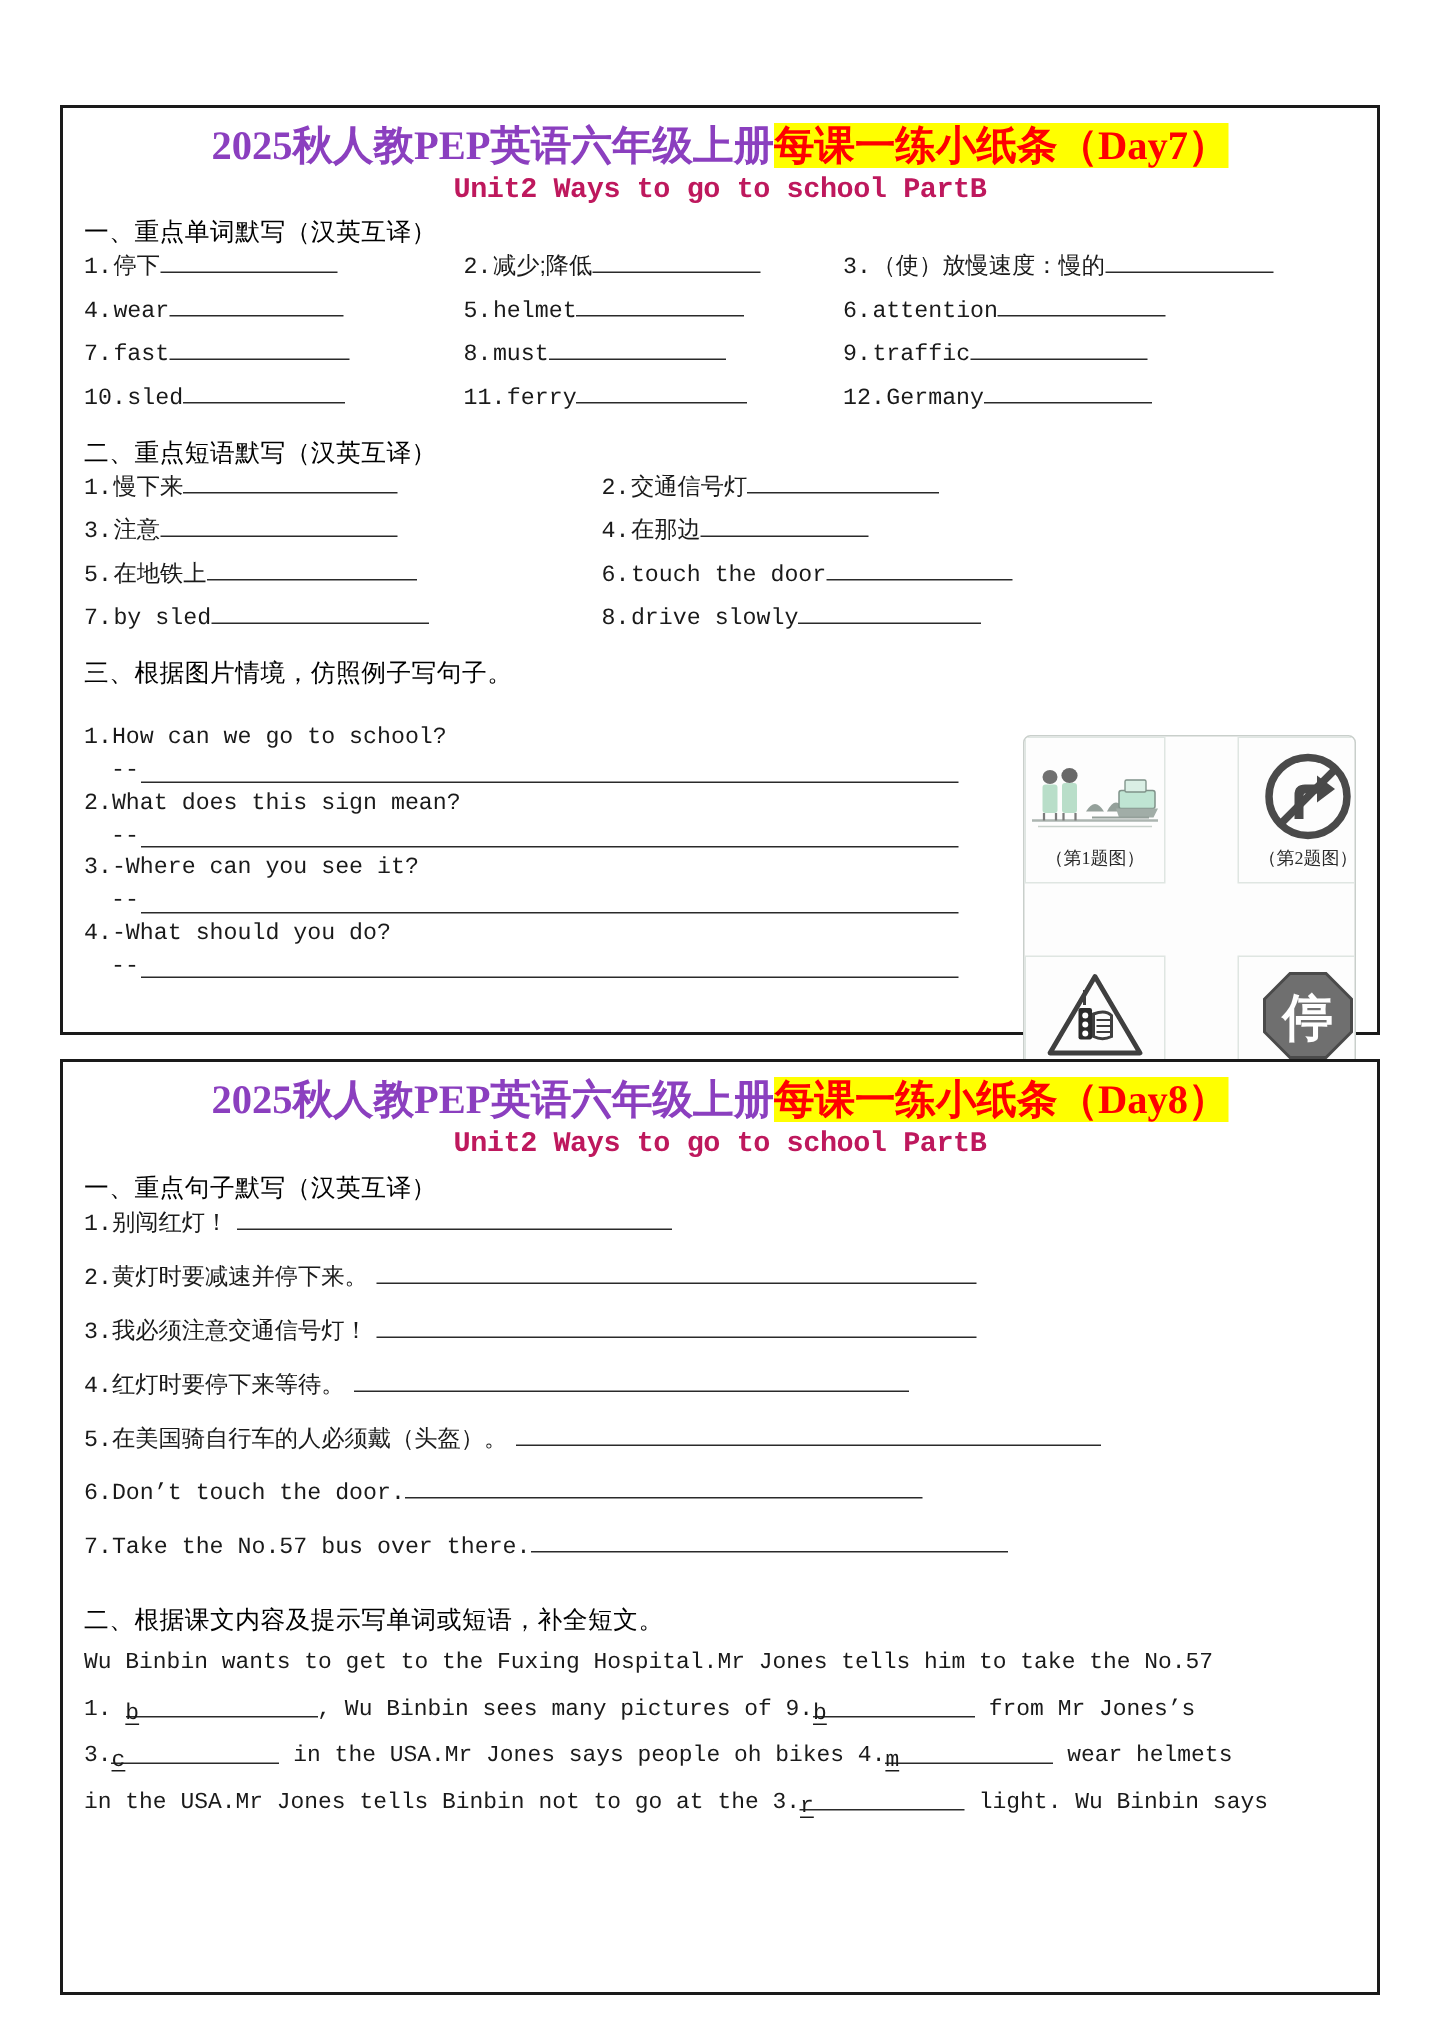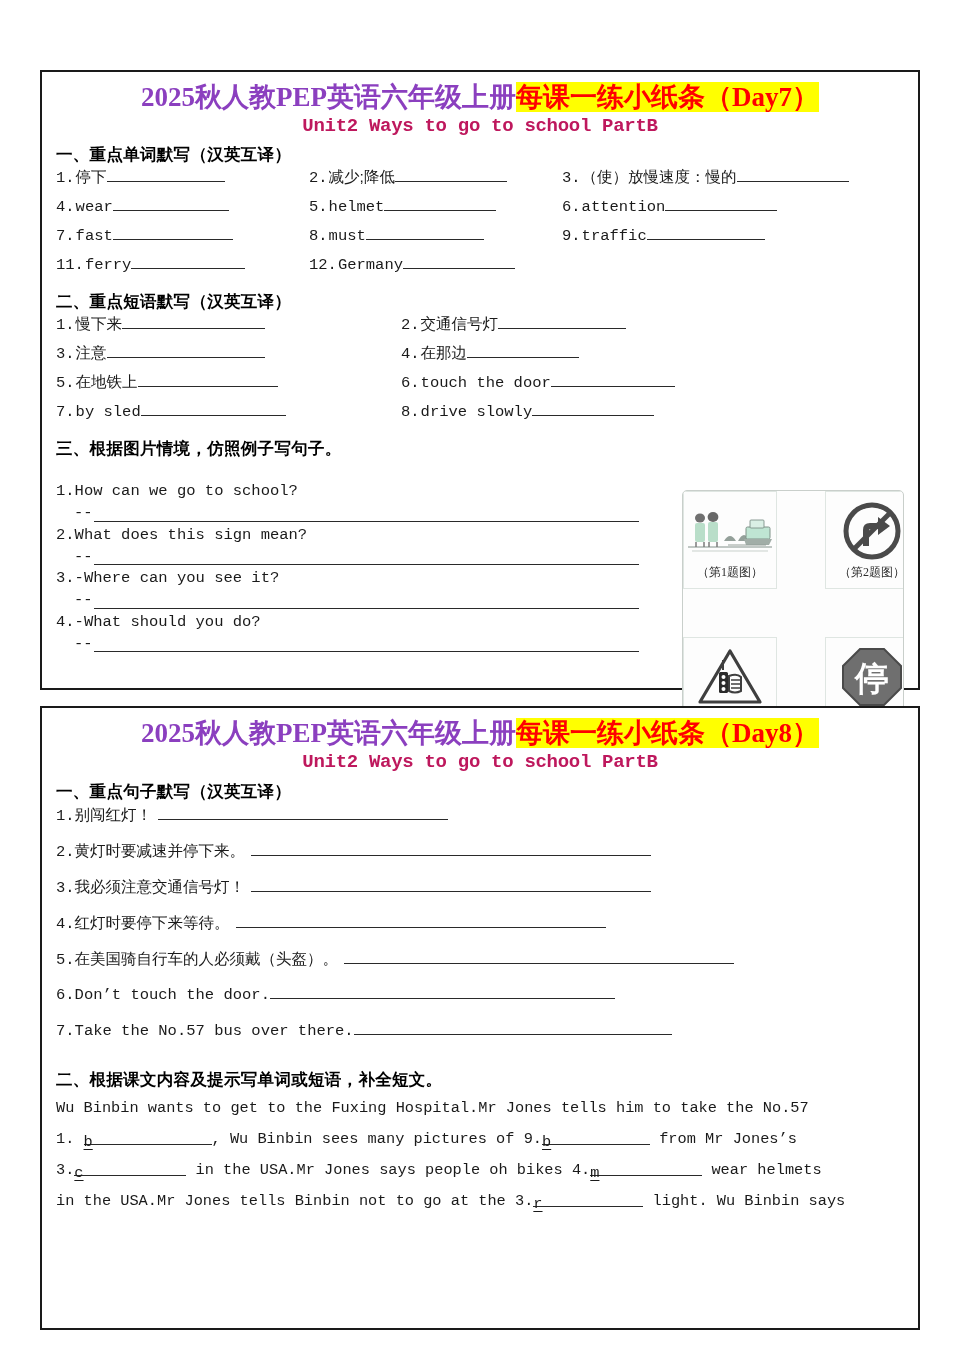--- a/index.html
+++ b/index.html
@@ -55,21 +55,21 @@
     color: #be185d;
     font-family: "Liberation Mono", monospace;
     font-weight: bold;
     font-size: 19px;
     margin-top: 3px;
     letter-spacing: -0.3px;
   }
 
   .sec-head {
     font-family: "Liberation Sans", sans-serif;
-    font-weight: bold;
+    font-weight: normal;
     font-size: 16.5px;
     color: #000;
     margin: 7px 0 2px 0;
     letter-spacing: 0.3px;
   }
 
   
   .wgrid {
     display: grid;
     column-gap: 0px;
@@ -246,20 +246,25 @@
         <span class="num">8.</span>
         <span class="txt">must</span>
         <span class="blank" style="width:118px"></span>
       </div>
       <div class="witem">
         <span class="num">9.</span>
         <span class="txt">traffic</span>
         <span class="blank" style="width:118px"></span>
       </div>
 
+      <div class="witem">
+        <span class="num">10.</span>
+        <span class="txt">sled</span>
+        <span class="blank" style="width:108px"></span>
+      </div>
       <div class="witem">
         <span class="num">11.</span>
         <span class="txt">ferry</span>
         <span class="blank" style="width:114px"></span>
       </div>
       <div class="witem">
         <span class="num">12.</span>
         <span class="txt">Germany</span>
         <span class="blank" style="width:112px"></span>
       </div>

